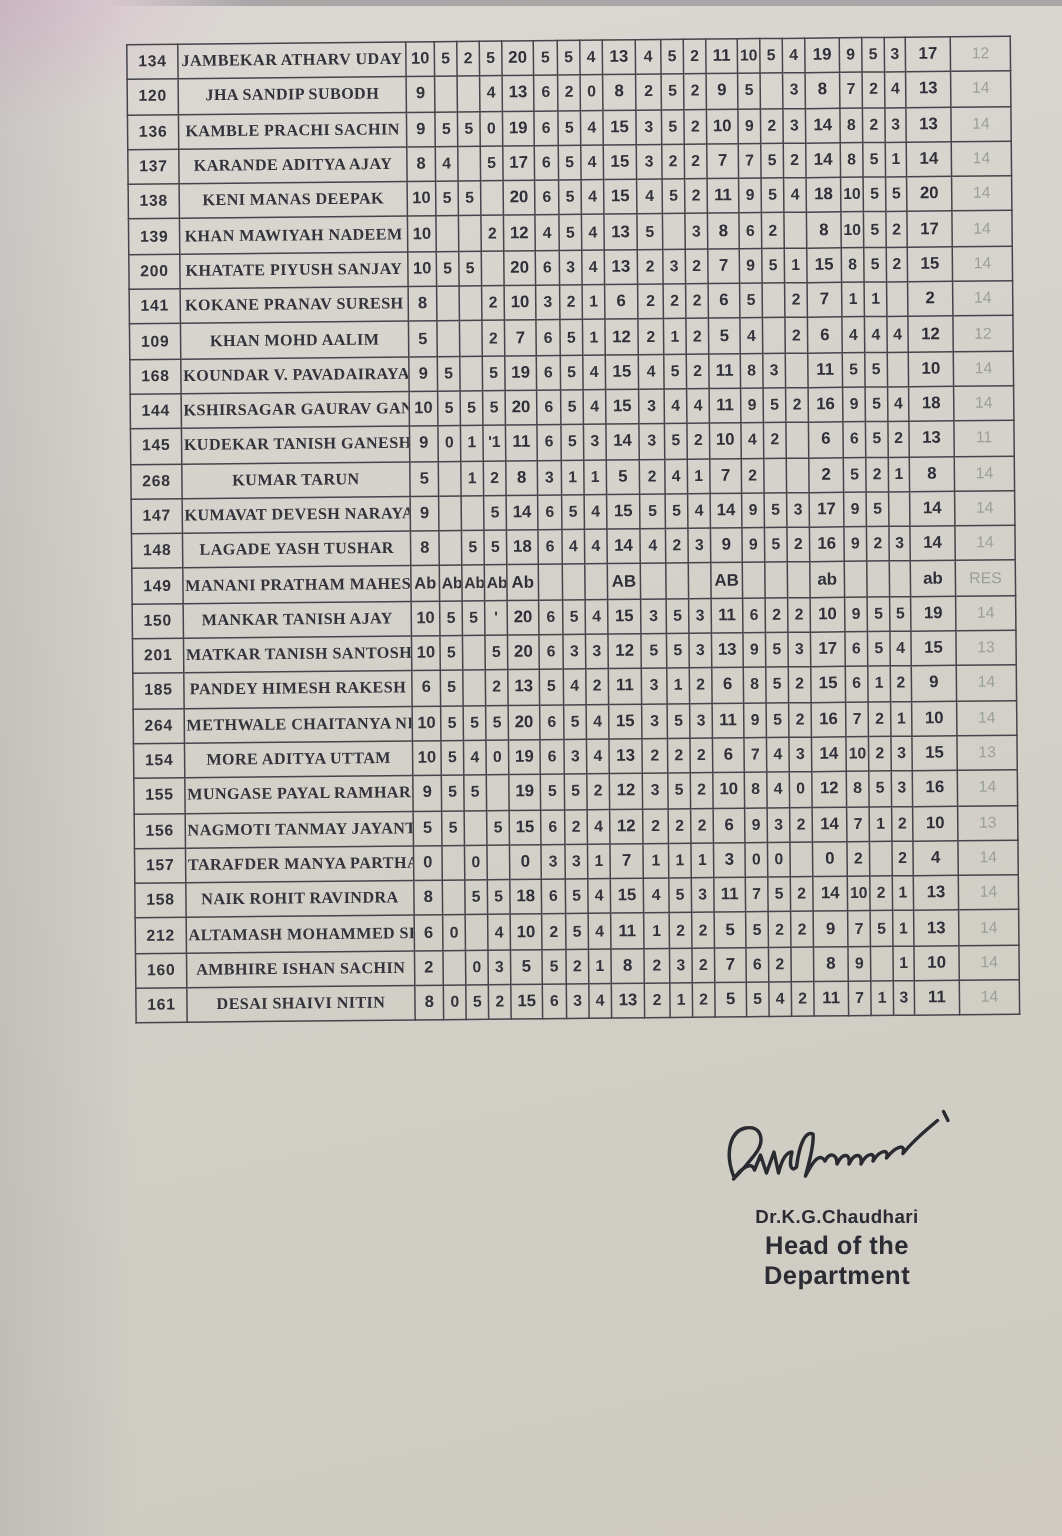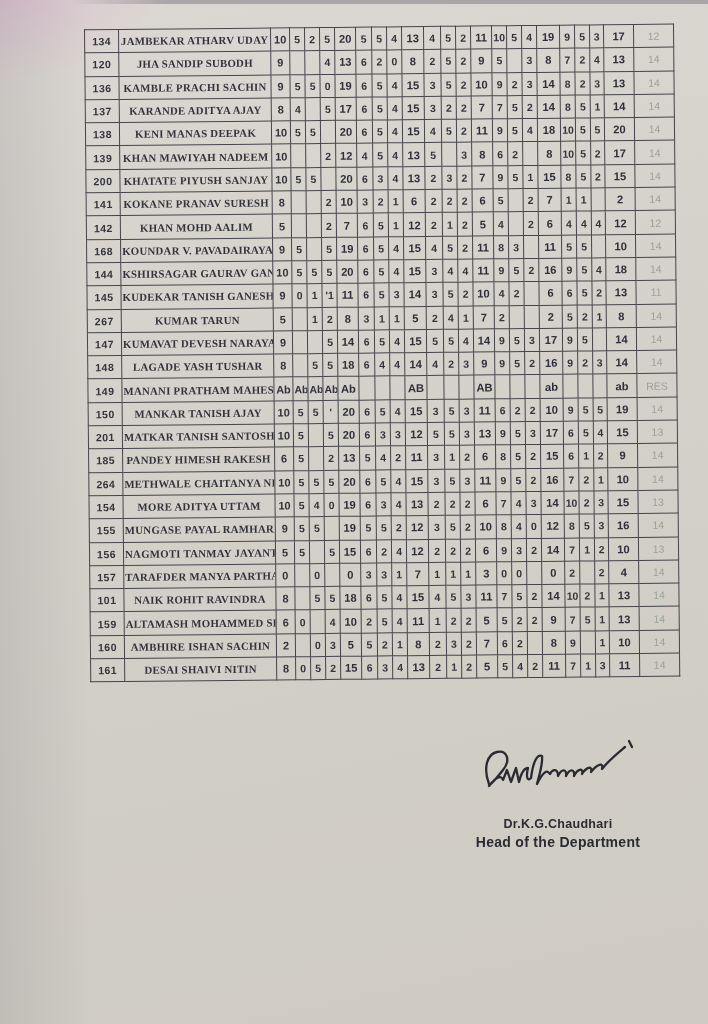--- a/index.html
+++ b/index.html
@@ -41,22 +41,22 @@
   }
   td.m{font-size:10.5px;font-weight:600;color:#3a3a44;}
   td.m.c0{font-weight:700;font-size:11px;}
   td.m.tot{font-weight:700;font-size:11.2px;color:#2f2f39;}
   td.m.faint{color:#9aa196;font-weight:500;font-size:10.5px;}
   .signature-block{
     position:absolute;left:468px;top:738px;width:180px;text-align:center;
     color:#2b2b33;
   }
   .sig-svg{display:block;margin:0 auto;}
-  .sig-name{font-weight:700;font-size:12.5px;letter-spacing:0.3px;margin-top:17px;}
-  .sig-title{font-weight:700;font-size:14px;letter-spacing:0.3px;margin-top:3px;}
+  .sig-name{font-weight:700;font-size:12.5px;letter-spacing:0.3px;margin-top:4px;}
+  .sig-title{font-weight:700;font-size:17px;letter-spacing:0.3px;margin-top:3px;}
 </style>
 </head>
 <body>
 
 <div class="top-edge"></div>
 <div class="left-shade"></div>
 
 <div class="sheet-table-wrap">
   <table class="marks">
     <colgroup>
@@ -288,21 +288,21 @@
           <td class="m c14"></td>
           <td class="m c15">2</td>
           <td class="m c16 tot">7</td>
           <td class="m c17">1</td>
           <td class="m c18">1</td>
           <td class="m c19"></td>
           <td class="m c20 tot">2</td>
           <td class="m c21 faint">14</td>
         </tr>
         <tr>
-          <td class="roll">142</td>
+          <td class="roll">109</td>
           <td class="name">KHAN MOHD AALIM</td>
           <td class="m c0">5</td>
           <td class="m c1"></td>
           <td class="m c2"></td>
           <td class="m c3">2</td>
           <td class="m c4 tot">7</td>
           <td class="m c5">6</td>
           <td class="m c6">5</td>
           <td class="m c7">1</td>
           <td class="m c8 tot">12</td>
@@ -392,21 +392,21 @@
           <td class="m c14">2</td>
           <td class="m c15"></td>
           <td class="m c16 tot">6</td>
           <td class="m c17">6</td>
           <td class="m c18">5</td>
           <td class="m c19">2</td>
           <td class="m c20 tot">13</td>
           <td class="m c21 faint">11</td>
         </tr>
         <tr>
-          <td class="roll">267</td>
+          <td class="roll">268</td>
           <td class="name">KUMAR TARUN</td>
           <td class="m c0">5</td>
           <td class="m c1"></td>
           <td class="m c2">1</td>
           <td class="m c3">2</td>
           <td class="m c4 tot">8</td>
           <td class="m c5">3</td>
           <td class="m c6">1</td>
           <td class="m c7">1</td>
           <td class="m c8 tot">5</td>
@@ -704,21 +704,21 @@
           <td class="m c14">0</td>
           <td class="m c15"></td>
           <td class="m c16 tot">0</td>
           <td class="m c17">2</td>
           <td class="m c18"></td>
           <td class="m c19">2</td>
           <td class="m c20 tot">4</td>
           <td class="m c21 faint">14</td>
         </tr>
         <tr>
-          <td class="roll">101</td>
+          <td class="roll">158</td>
           <td class="name">NAIK ROHIT RAVINDRA</td>
           <td class="m c0">8</td>
           <td class="m c1"></td>
           <td class="m c2">5</td>
           <td class="m c3">5</td>
           <td class="m c4 tot">18</td>
           <td class="m c5">6</td>
           <td class="m c6">5</td>
           <td class="m c7">4</td>
           <td class="m c8 tot">15</td>
@@ -730,21 +730,21 @@
           <td class="m c14">5</td>
           <td class="m c15">2</td>
           <td class="m c16 tot">14</td>
           <td class="m c17">10</td>
           <td class="m c18">2</td>
           <td class="m c19">1</td>
           <td class="m c20 tot">13</td>
           <td class="m c21 faint">14</td>
         </tr>
         <tr>
-          <td class="roll">159</td>
+          <td class="roll">212</td>
           <td class="name">ALTAMASH MOHAMMED SELIYA</td>
           <td class="m c0">6</td>
           <td class="m c1">0</td>
           <td class="m c2"></td>
           <td class="m c3">4</td>
           <td class="m c4 tot">10</td>
           <td class="m c5">2</td>
           <td class="m c6">5</td>
           <td class="m c7">4</td>
           <td class="m c8 tot">11</td>

